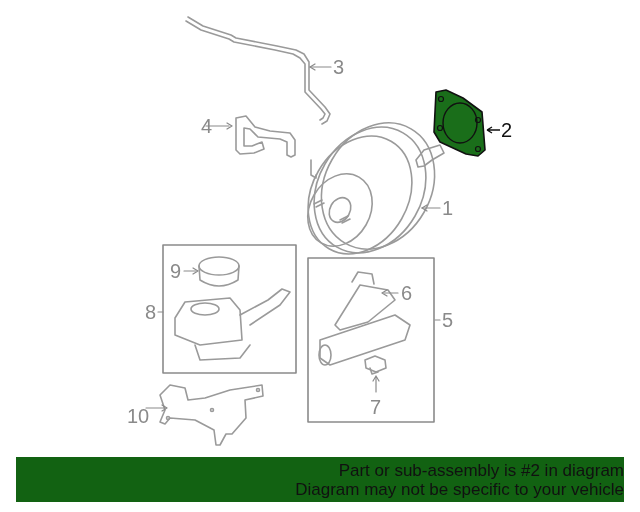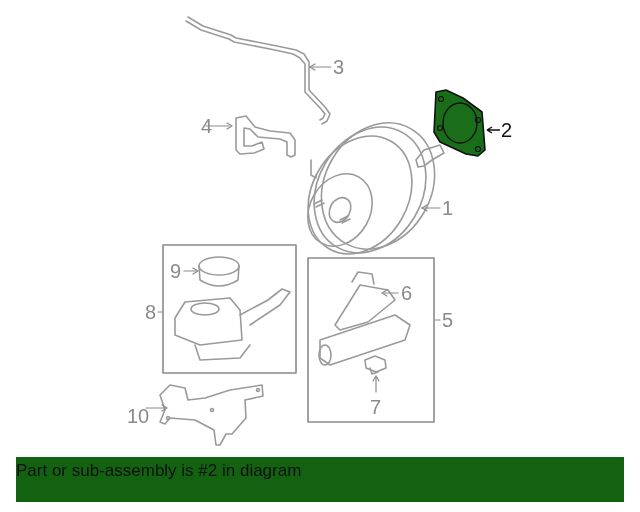--- a/index.html
+++ b/index.html
@@ -3,21 +3,21 @@
 <meta charset="utf-8">
 <style>
   html, body { margin: 0; padding: 0; background: #ffffff; }
   body { width: 640px; height: 512px; position: relative; overflow: hidden;
          font-family: "Liberation Sans", sans-serif; }
   #diagram { position: absolute; left: 0; top: 0; width: 640px; height: 512px; }
   .callout { position: absolute; font-family: "Liberation Sans", sans-serif;
              font-size: 20px; color: #8a8a8a; line-height: 1; }
   .callout.active { color: #111111; }
   #banner { position: absolute; left: 16px; top: 457px; width: 608px; height: 45px;
-            background: #126212; color: #111111; text-align: left;
+            background: #126212; color: #111111; text-align: right;
             font-size: 17px; line-height: 19px; padding-top: 4px; box-sizing: border-box; }
   #banner div { white-space: nowrap; }
 </style>
 </head>
 <body>
 
 <svg id="diagram" viewBox="0 0 640 512" xmlns="http://www.w3.org/2000/svg">
   <g fill="none" stroke="#9a9a9a" stroke-width="1.6" stroke-linejoin="round" stroke-linecap="round">
 
     <g>
@@ -108,13 +108,14 @@
 <span class="callout" style="left:442px;top:198px;">1</span>
 <span class="callout" style="left:170px;top:261px;">9</span>
 <span class="callout" style="left:401px;top:283px;">6</span>
 <span class="callout" style="left:145px;top:302px;">8</span>
 <span class="callout" style="left:442px;top:310px;">5</span>
 <span class="callout" style="left:370px;top:397px;">7</span>
 <span class="callout" style="left:127px;top:398px;margin-top:8px;">10</span>
 
 <div id="banner">
   <div>Part or sub-assembly is #2 in diagram</div>
+  <div>Diagram may not be specific to your vehicle</div>
 </div>
 
 </body></html>

